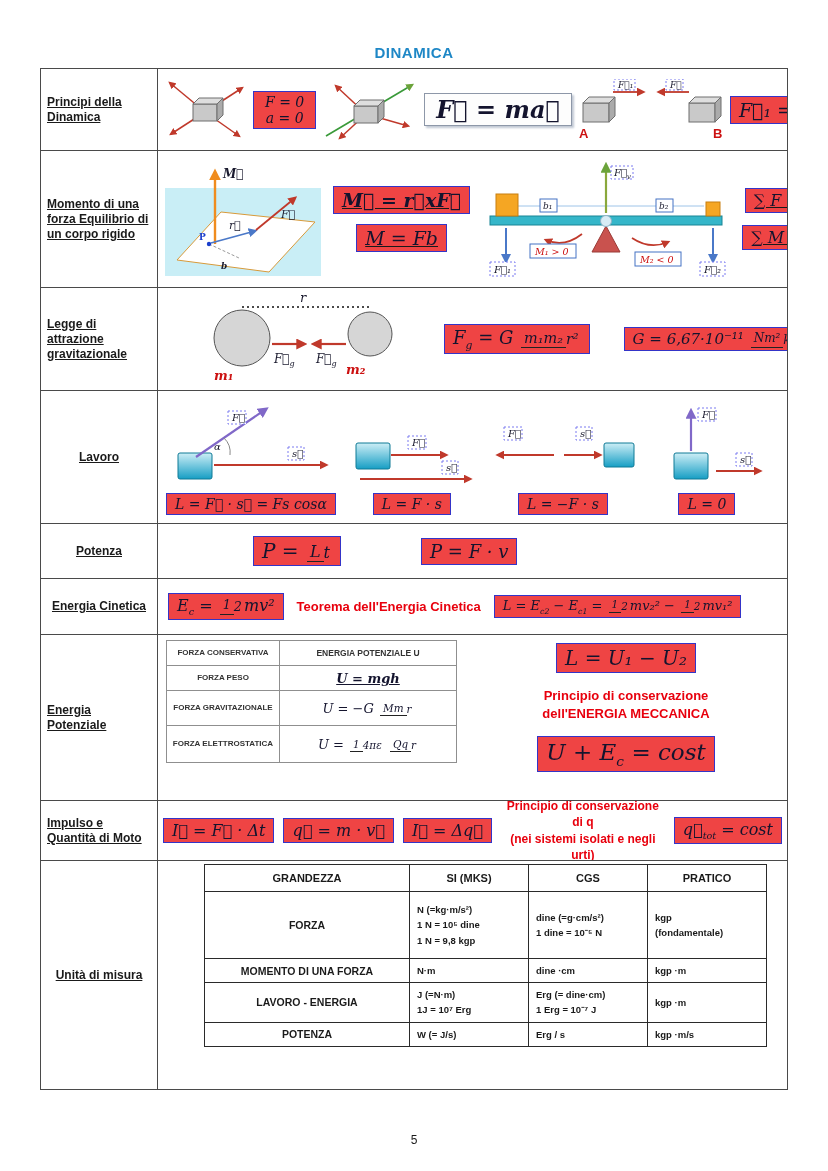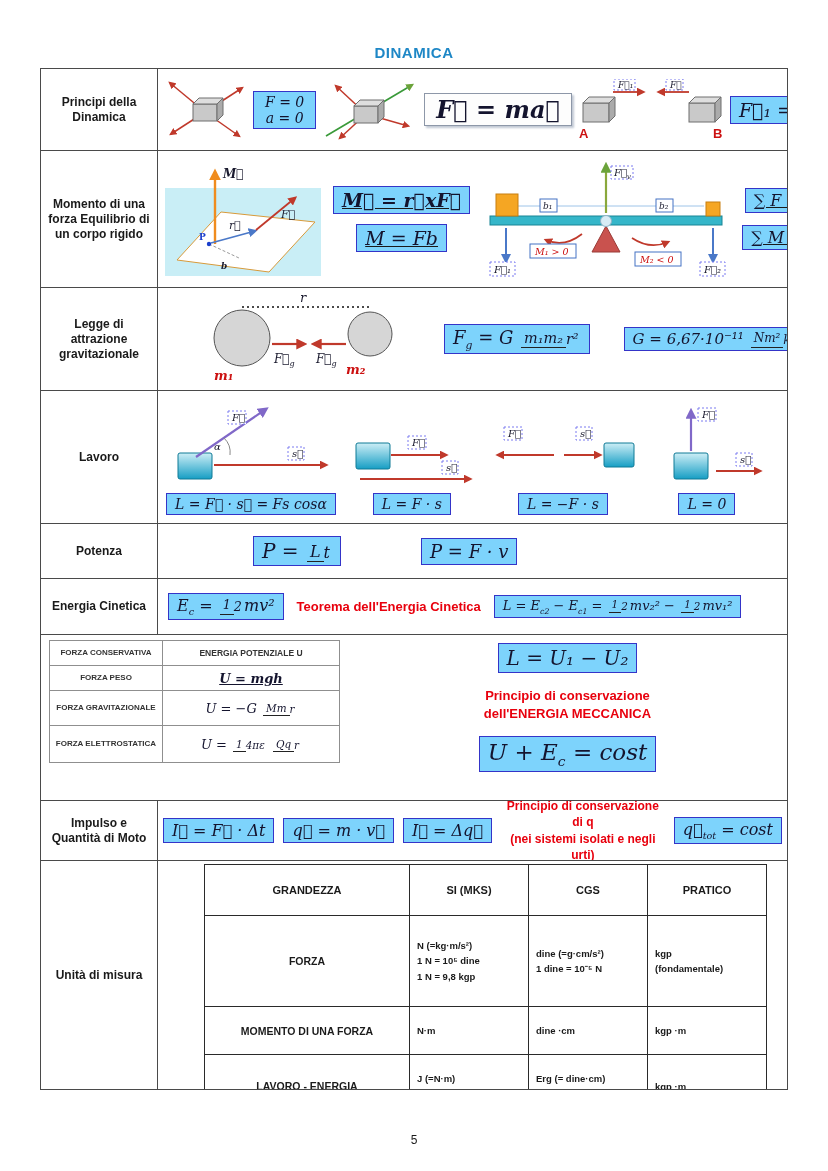--- a/index.html
+++ b/index.html
@@ -4,27 +4,27 @@
 <style>
   html,body { margin:0; padding:0; background:#e8e8e8; }
   .page { width:828px; height:1171px; position:relative; background:#ffffff; margin:0 auto;
           font-family:"Liberation Sans", sans-serif; color:#1a1a1a; overflow:hidden; }
   .title { position:absolute; top:44px; left:0; right:0; text-align:center;
            font-size:15px; font-weight:bold; color:#1e87c6; letter-spacing:.5px; }
   .sheet { position:absolute; left:40px; top:68px; width:748px; border:1px solid #4a4a4a; box-sizing:border-box; background:#fff; }
   .row { display:flex; border-bottom:1px solid #4a4a4a; box-sizing:border-box; overflow:hidden; }
   .row:last-child { border-bottom:none; }
   .label-cell { width:117px; min-width:117px; border-right:1px solid #4a4a4a; box-sizing:border-box;
-                display:flex; align-items:center; justify-content:center; text-align:center;
-                font-weight:bold; font-size:12px; padding:4px 6px; line-height:1.25; }
+                display:flex; align-items:center; justify-content:center; 
+                font-weight:bold; font-size:12px; padding:4px 6px; line-height:1.25;text-decoration:underline; }
   .content-cell { flex:1; position:relative; box-sizing:border-box; }
 
   .formula { font-family:"DejaVu Serif", serif; font-style:italic; color:#14142e; white-space:nowrap; }
   .fbox { display:inline-flex; align-items:center; justify-content:center;
-          border:1.4px solid #3434c8; background:#7dd3fc; padding:2px 8px; }
+          border:1.4px solid #3434c8; background:#ef4444; padding:2px 8px; }
   .cond { flex-direction:column; gap:0; padding:2px 11px; }
   .mabox { display:inline-flex; align-items:center; border:1.5px solid #8d97a8; background:#fdfdfd;
            box-shadow:2px 2px 2px #c0c8d4; padding:1px 11px; }
   .frac { display:inline-flex; align-items:center; vertical-align:middle;
           line-height:1.12; font-size:.8em; margin:0 2px; }
   .frac .num { border-bottom:1px solid #222; padding:0 3px 1px; }
   .frac .den { padding-top:1px; }
   sub { font-size:.6em; }
   .bold { font-weight:bold; }
   .und { text-decoration:underline; }
@@ -54,21 +54,21 @@
   .ep-left { width:102px; font-size:8px; font-weight:bold; color:#333; line-height:1.3; }
   .ep-right { width:166px; }
   .ep-head { font-size:8.5px; font-weight:bold; color:#333; }
   .ep-table tr:nth-child(1) td { height:20px; }
   .ep-table tr:nth-child(2) td { height:20px; }
   .ep-table tr:nth-child(3) td { height:30px; }
   .ep-table tr:nth-child(4) td { height:32px; }
   .ep-table tr:nth-child(5) td { height:26px; }
 
   .u-table { border-collapse:collapse; }
-  .u-table th, .u-table td { border:1.4px solid #2a2a2a; padding:16px 7px; }
+  .u-table th, .u-table td { border:1.4px solid #2a2a2a; padding:4px 7px; }
   .u-table th { font-size:11px; text-align:center; height:18px; }
   .u-name { width:190px; text-align:center; font-weight:bold; font-size:10.5px; }
   .u-val { width:104px; font-size:9.5px; font-weight:bold; text-align:left;
            white-space:pre-line; line-height:1.6; vertical-align:middle; }
   .u-tall td { height:58px; }
 
   .pagenum { position:absolute; bottom:24px; left:0; right:0; text-align:center; font-size:12px; }
 
   svg text { font-family:"DejaVu Serif", serif; }
   .sv-lbl { font-style:italic; fill:#1a1a2e; }
@@ -364,20 +364,21 @@
                 <span class="den">2</span>
               </span><span>mv₂²</span> <span>−</span> <span class="frac">
                 <span class="num">1</span>
                 <span class="den">2</span>
               </span><span>mv₁²</span></span>
         </div>
       </div>
     </div>
 
     <div class="row" style="height:166px">
+      <div class="label-cell">Energia Potenziale</div>
       <div class="content-cell r7">
         <table class="ep-table">
           <tbody>
               <tr>
             <td class="ep-left">FORZA CONSERVATIVA</td>
             <td class="ep-right ep-head">ENERGIA POTENZIALE U</td>
           </tr>
           <tr>
             <td class="ep-left">FORZA PESO</td>
             <td class="ep-right"><span class="formula fz13 bold und">U = mgh</span></td>

